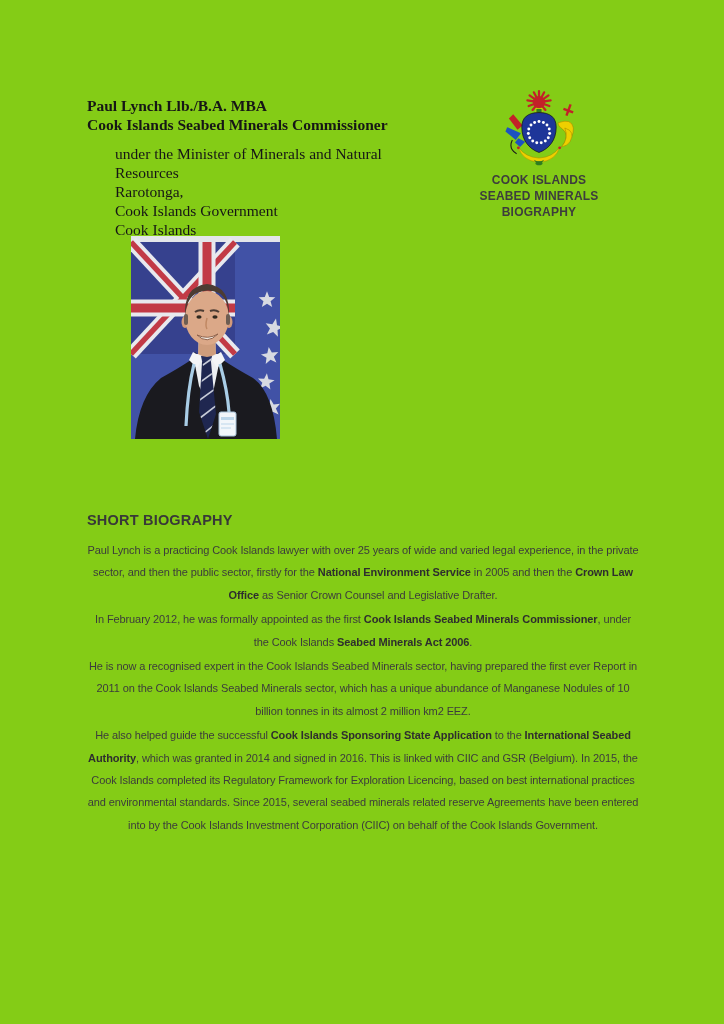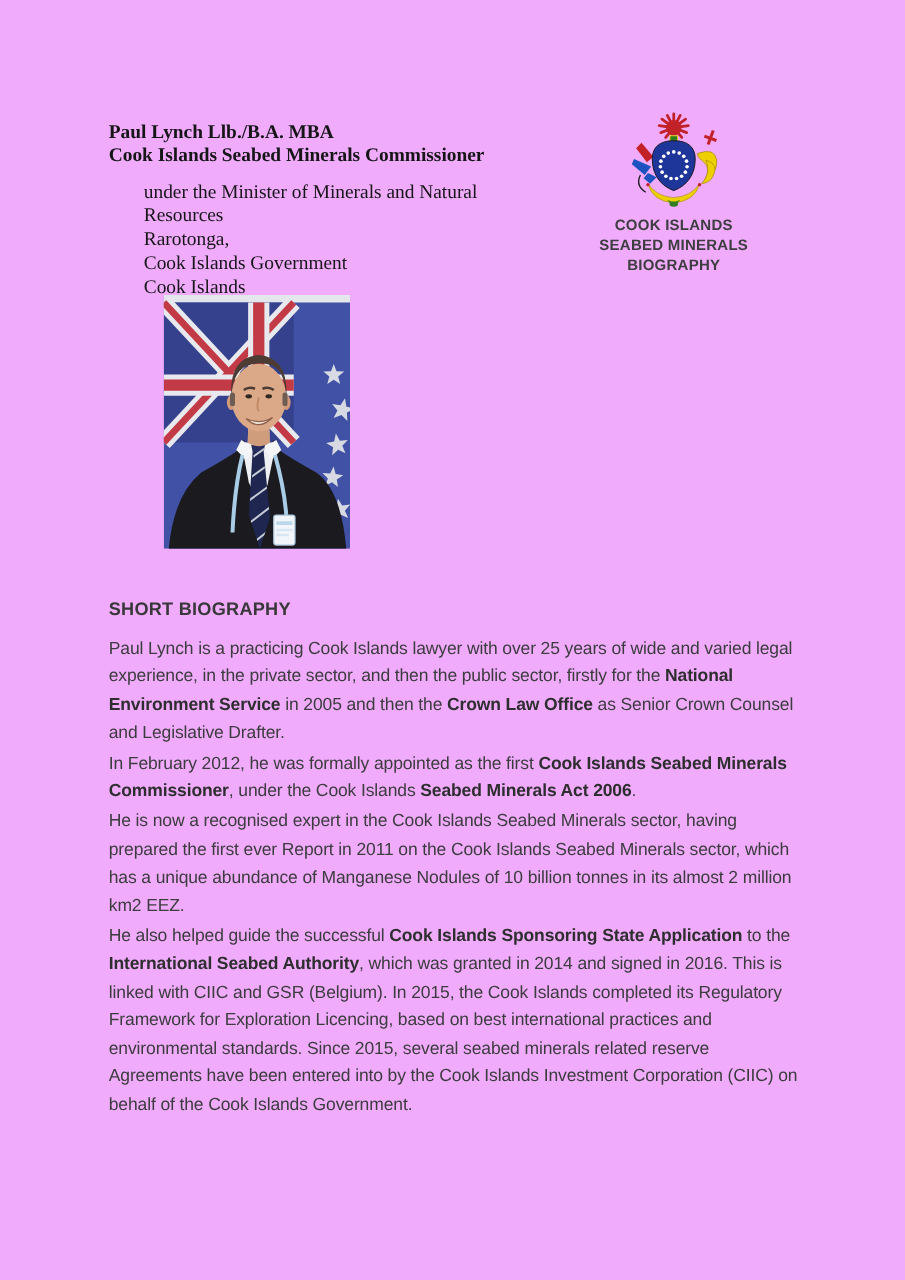--- a/index.html
+++ b/index.html
@@ -1,43 +1,43 @@
 <!DOCTYPE html>
 <html><head>
 <meta charset="utf-8">
 <style>
   * { margin:0; padding:0; box-sizing:border-box; }
   html,body { background:#ffffff; }
   .page {
-    position:relative; width:724px; height:1024px; background:#f0abfc;
+    position:relative; width:724px; height:1024px; background:#84cc16;
     font-family:"Liberation Sans", sans-serif; overflow:hidden;
   }
   
   .header-left {
     position:absolute; left:87px; top:96px; width:360px;
     font-family:"Liberation Serif", serif; color:#161616;
   }
   .name-block div { font-weight:bold; font-size:15.5px; line-height:19px; }
   .address-block { margin-top:10px; }
   .address-block div { font-size:15.5px; line-height:19px; font-weight:normal;margin-left:28px; }
   .header-right {
     position:absolute; left:448px; top:88px; width:182px; text-align:center;
   }
   .emblem { display:block; margin:0 auto; }
   .logo-text { margin-top:4px; font-weight:bold; font-size:12px; line-height:16px;
     color:#3d3d3d; letter-spacing:.2px; }
   
   .portrait { position:absolute; left:131px; top:236px; width:149px; height:203px; }
   .portrait svg { display:block; }
   
-  .bio { position:absolute; left:87px; top:481px; width:552px; color:#3c3c3c; }
+  .bio { position:absolute; left:87px; top:513px; width:552px; color:#3c3c3c; }
   .bio h2 { font-size:14.5px; line-height:15px; font-weight:bold; color:#383838;
     letter-spacing:.2px; margin:0 0 11px 0; }
-  .bio p { font-size:14px; line-height:22.4px; letter-spacing:-0.1px;
-    margin:0 0 2px 0; color:#3c3c3c; }
+  .bio p { font-size:11px; line-height:22.4px; letter-spacing:-0.1px;
+    margin:0 0 2px 0; color:#3c3c3c;text-align:center; }
   .bio p .b { font-weight:bold; color:#2e2e2e; }
 </style>
 </head>
 <body>
 
 <div class="page">
 
   <div class="header-left">
     <div class="name-block">
       <div>Paul Lynch Llb./B.A. MBA</div>

